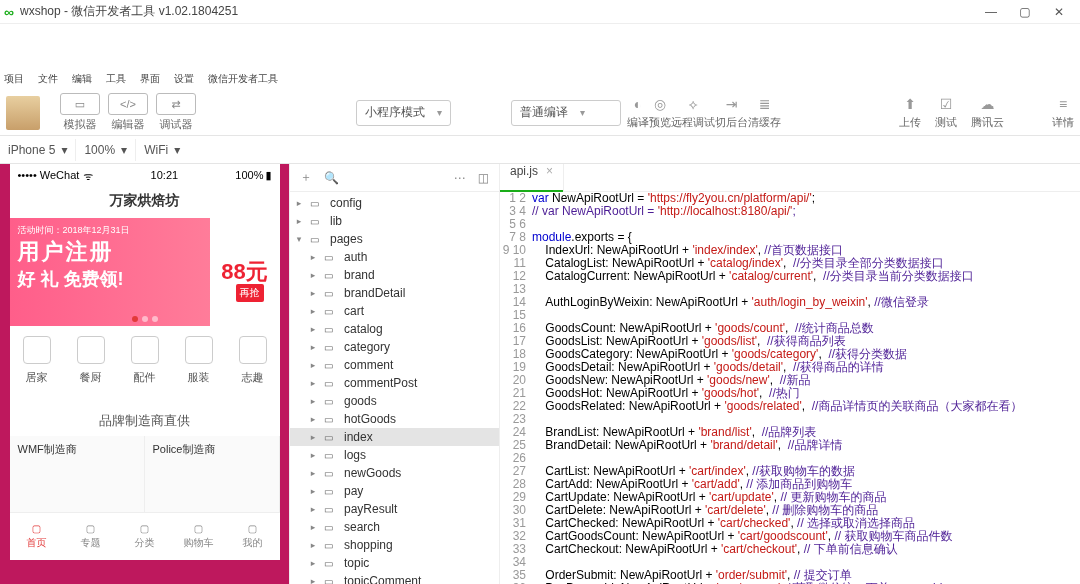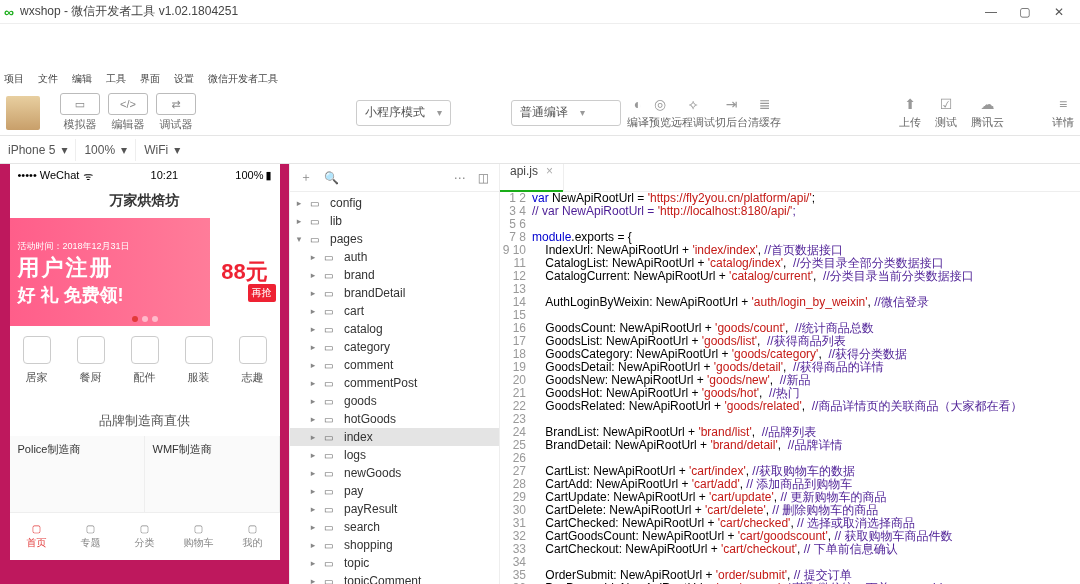--- a/index.html
+++ b/index.html
@@ -24,21 +24,21 @@
 .toolbar2 { height:28px; display:flex; align-items:center; border-bottom:1px solid #e5e5e5; font-size:12px; }
 .dd { height:24px; padding:0 8px; display:flex; align-items:center; gap:6px; color:#555; }
 .vsep { width:1px; height:22px; background:#eee; }
 .main { display:flex; height:calc(584px - 24px - 22px - 46px - 28px - 18px); }
 
 .simcol { width:290px; display:flex; flex-direction:column; background:#be185d; border-right:1px solid #eee;}
 .phone { margin:0 auto; width:270px; background:#fff; position:relative; padding-top:2px; }
 .statusbar { height:18px; display:flex; align-items:center; padding:0 8px; font-size:11px; color:#000; }
 .navbar { height:34px; display:flex; align-items:center; justify-content:center; font-size:14px; font-weight:600; }
 .banner { height:108px; background:linear-gradient(90deg,#ff5e8a,#ff879f); display:flex; position:relative; color:#fff; }
-.banner .left { flex:1.4; padding:22px 8px; }
+.banner .left { flex:1.4; padding:6px 8px; }
 .banner .right { width:70px; background:#fff; color:#e23; display:flex; align-items:center; justify-content:center; font-size:22px; font-weight:bold;}
 .dots { position:absolute; bottom:4px; left:50%; transform:translateX(-50%); display:flex; gap:4px;}
 .dot { width:6px; height:6px; border-radius:50%; background:#fff; opacity:.5;}
 .dot.active{background:#e23a3a;opacity:1;}
 .catrow { height:80px; display:flex; justify-content:space-around; padding:10px 0; }
 .cat { display:flex; flex-direction:column; align-items:center; gap:6px; color:#555; font-size:11px;}
 .cat .ci { width:28px; height:28px; border:1px solid #ccc; border-radius:4px;}
 .stitle { text-align:center; font-size:13px; color:#555; padding:6px 0; }
 .cards { display:flex; }
 .card { flex:1; padding:6px 8px; font-size:11px; border-right:1px solid #eee; background:#fafafa; height:76px;}
@@ -194,21 +194,21 @@
       <div class="navbar">万家烘焙坊</div>
       <div class="banner">
         <div class="left">
           <div style="font-size:9px">活动时间：2018年12月31日</div>
           <div style="font-size:22px;font-weight:bold;letter-spacing:2px">用户注册</div>
           <div style="font-size:18px;font-weight:bold">好 礼 免费领!</div>
         </div>
         <div class="right">
           <div>88元</div>
         </div>
-        <div style="position:absolute;right:4px;bottom:24px;background:#e23;color:#fff;font-size:10px;padding:2px 4px;border-radius:2px">再抢</div>
+        <div style="position:absolute;right:16px;bottom:24px;background:#e23;color:#fff;font-size:10px;padding:2px 4px;border-radius:2px">再抢</div>
         <div class="dots">
             <div class="dot active"></div>
             <div class="dot"></div>
             <div class="dot"></div>
           </div>
       </div>
       <div class="catrow" id="catrow">
           <div class="cat">
             <div class="ci"></div>
             <div>居家</div>
@@ -226,25 +226,25 @@
             <div>服装</div>
           </div>
           <div class="cat">
             <div class="ci"></div>
             <div>志趣</div>
           </div>
         </div>
       <div class="stitle">品牌制造商直供</div>
       <div class="cards" id="cards2">
           <div class="card">
+            <div style="color:#333">WMF制造商</div>
+            <div style="color:#999;font-size:10px"></div>
+          </div>
+          <div class="card">
             <div style="color:#333">Police制造商</div>
-            <div style="color:#999;font-size:10px"></div>
-          </div>
-          <div class="card">
-            <div style="color:#333">WMF制造商</div>
             <div style="color:#999;font-size:10px"></div>
           </div>
         </div>
       <div class="phone-tab" id="ptabs">
           <div class="ptab active">
             <div>▢</div>
             <div>首页</div>
           </div>
           <div class="ptab">
             <div>▢</div>

